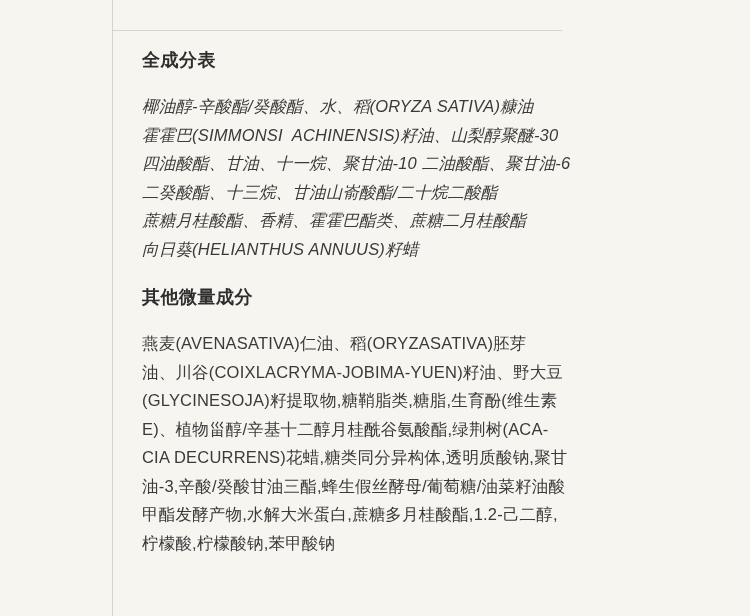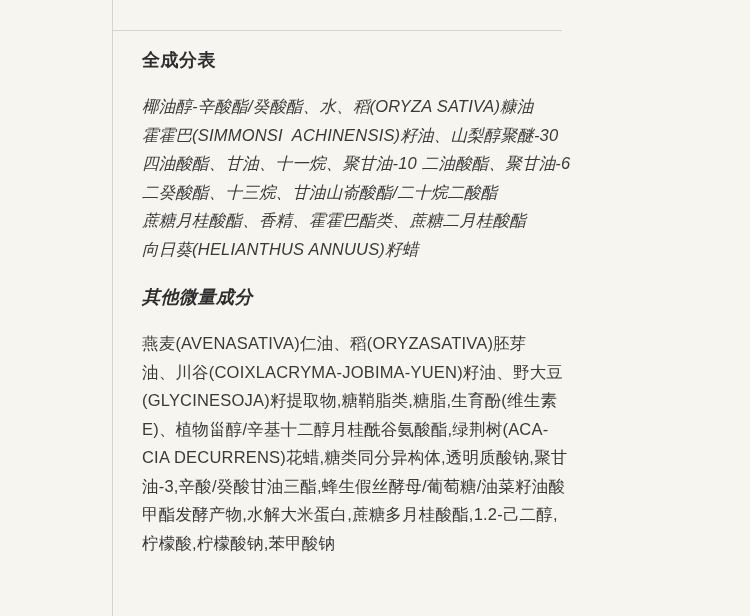--- a/index.html
+++ b/index.html
@@ -54,21 +54,20 @@
   .section-body {
     font-size: 16.5px;
     line-height: 28.5px;
     color: #3a3a3a;
     letter-spacing: 0.2px;
     white-space: pre-wrap;
     margin: 0;
   }
   .section.second .section-title {
     margin-top: 14px;
-    font-style: italic;
   }
   .section.second .section-body {
     max-width: 470px;
   }
   .section.first .section-body {
     max-width: 610px;
     font-style: italic;
   }
 </style>
 </head>

